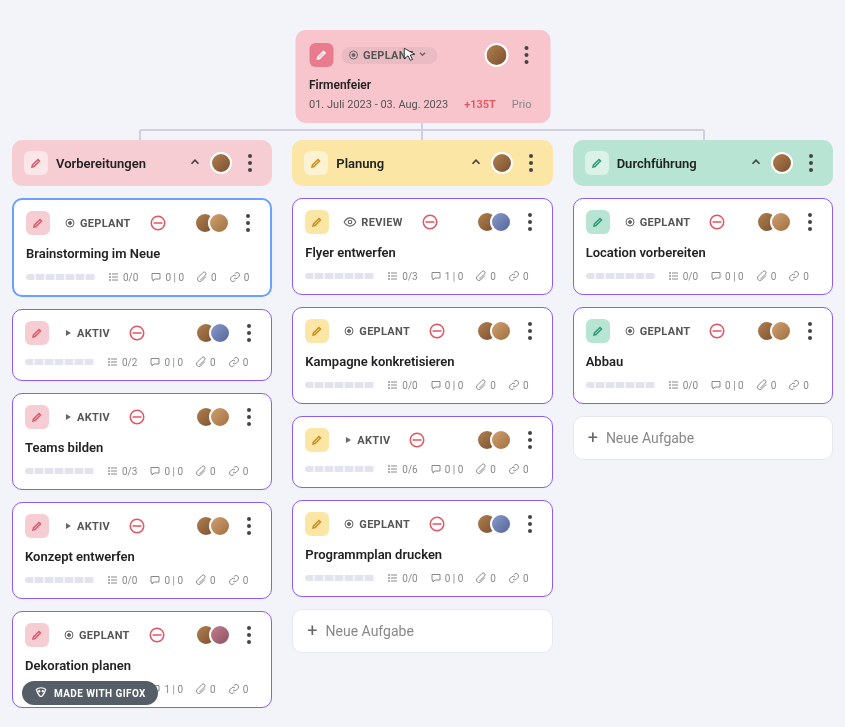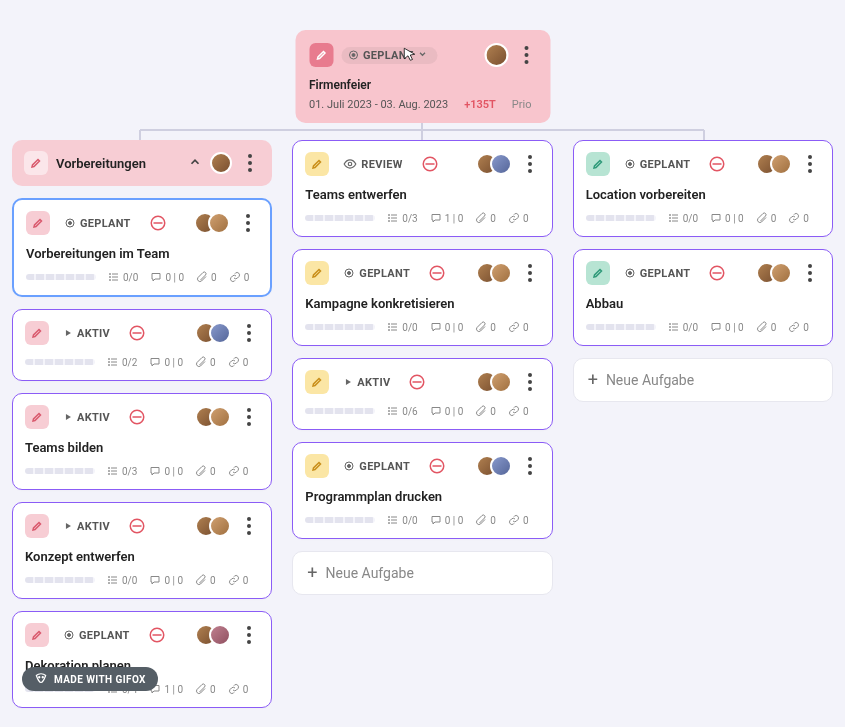--- a/index.html
+++ b/index.html
@@ -125,21 +125,21 @@
   
   .bg-pink   { background:#f7cdd4; }
   .bg-yellow { background:#fbe6a5; }
   .bg-green  { background:#b7e4d3; }
   .chip-pink   { background:#f7cdd4; }
   .chip-yellow { background:#fbe6a5; }
   .chip-green  { background:#b7e4d3; }
 
   
   .gifox {
-    position:absolute; left:22px; bottom:36px;
+    position:absolute; left:22px; bottom:22px;
     background:#555e66; color:#fff; border-radius: 14px;
     padding:5px 12px; font-size:10px; font-weight:700; letter-spacing:.4px;
     display:flex; align-items:center; gap:6px;
   }
   .gifox svg{ width:14px; height:14px; }
 </style>
 </head>
 <body>
 
 <div class="canvas">
@@ -236,21 +236,21 @@
       <div class="avatar-stack">
         <div class="avatar small"></div>
               <div class="avatar small b"></div>
       </div>
       <div class="kebab">
               <span></span>
               <span></span>
               <span></span>
             </div>
     </div>
-    <div class="card-title">Vorbereitungen im Team</div>
+    <div class="card-title">Brainstorming im Neue</div>
     <div class="prog-row">
       <div class="prog-bar"></div>
       <span class="meta">
               <svg viewBox="0 0 24 24" fill="none" stroke="#888" stroke-width="2">
                 <line x1="8" y1="6" x2="20" y2="6"></line>
                 <line x1="8" y1="12" x2="20" y2="12"></line>
                 <line x1="8" y1="18" x2="20" y2="18"></line>
                 <circle cx="4" cy="6" r="1" fill="#888"></circle>
                 <circle cx="4" cy="12" r="1" fill="#888"></circle>
                 <circle cx="4" cy="18" r="1" fill="#888"></circle>
@@ -534,20 +534,37 @@
                 <path d="M10 14a5 5 0 007 0l3-3a5 5 0 00-7-7l-1 1"></path>
                 <path d="M14 10a5 5 0 00-7 0l-3 3a5 5 0 007 7l1-1"></path>
               </svg>
               <span>0</span>
             </span>
     </div>
   </div>
 
   </div>
       <div class="column">
+    <div class="col-header bg-yellow">
+      <div class="edit-chip" style="background:rgba(255,255,255,.5)">
+        <svg viewBox="0 0 24 24" fill="none" stroke="#c98f1b" stroke-width="3">
+              <path d="M4 20l4-1 11-11-3-3L5 16l-1 4z"></path>
+            </svg>
+      </div>
+      <div class="title">Planung</div>
+      <div class="chev"><svg viewBox="0 0 24 24" fill="none" stroke="#444" stroke-width="3">
+              <path d="M6 15l6-6 6 6"></path>
+            </svg></div>
+      <div class="avatar small"></div>
+      <div class="kebab">
+            <span></span>
+            <span></span>
+            <span></span>
+          </div>
+    </div>
     <div class="card">
     <div class="card-row1">
       <div class="edit-chip chip-yellow">
         <svg viewBox="0 0 24 24" fill="none" stroke="#c98f1b" stroke-width="3">
                 <path d="M4 20l4-1 11-11-3-3L5 16l-1 4z"></path>
               </svg>
       </div>
       <div class="status-chip">
         <span class="eye">
                 <svg viewBox="0 0 24 24" fill="none" stroke="#666" stroke-width="2">
@@ -565,21 +582,21 @@
       <div class="avatar-stack">
         <div class="avatar small"></div>
               <div class="avatar small c"></div>
       </div>
       <div class="kebab">
               <span></span>
               <span></span>
               <span></span>
             </div>
     </div>
-    <div class="card-title">Teams entwerfen</div>
+    <div class="card-title">Flyer entwerfen</div>
     <div class="prog-row">
       <div class="prog-bar"></div>
       <span class="meta">
               <svg viewBox="0 0 24 24" fill="none" stroke="#888" stroke-width="2">
                 <line x1="8" y1="6" x2="20" y2="6"></line>
                 <line x1="8" y1="12" x2="20" y2="12"></line>
                 <line x1="8" y1="18" x2="20" y2="18"></line>
                 <circle cx="4" cy="6" r="1" fill="#888"></circle>
                 <circle cx="4" cy="12" r="1" fill="#888"></circle>
                 <circle cx="4" cy="18" r="1" fill="#888"></circle>
@@ -802,20 +819,37 @@
               <span>0</span>
             </span>
     </div>
   </div>
     <div class="add-task">
       <span class="plus">+</span>
       <span>Neue Aufgabe</span>
     </div>
   </div>
       <div class="column">
+    <div class="col-header bg-green">
+      <div class="edit-chip" style="background:rgba(255,255,255,.5)">
+        <svg viewBox="0 0 24 24" fill="none" stroke="#2f9a79" stroke-width="3">
+              <path d="M4 20l4-1 11-11-3-3L5 16l-1 4z"></path>
+            </svg>
+      </div>
+      <div class="title">Durchführung</div>
+      <div class="chev"><svg viewBox="0 0 24 24" fill="none" stroke="#444" stroke-width="3">
+              <path d="M6 15l6-6 6 6"></path>
+            </svg></div>
+      <div class="avatar small"></div>
+      <div class="kebab">
+            <span></span>
+            <span></span>
+            <span></span>
+          </div>
+    </div>
     <div class="card">
     <div class="card-row1">
       <div class="edit-chip chip-green">
         <svg viewBox="0 0 24 24" fill="none" stroke="#2f9a79" stroke-width="3">
                 <path d="M4 20l4-1 11-11-3-3L5 16l-1 4z"></path>
               </svg>
       </div>
       <div class="status-chip">
         <span class="target">
                 <svg viewBox="0 0 24 24" fill="none" stroke="#666" stroke-width="2">

